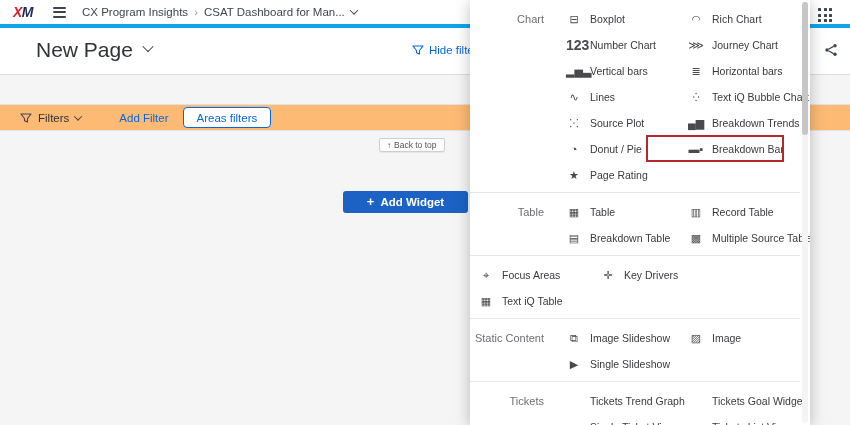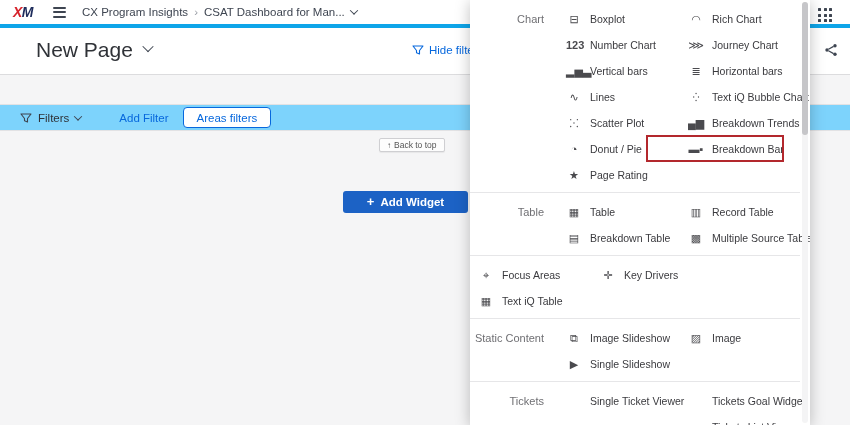--- a/index.html
+++ b/index.html
@@ -33,21 +33,21 @@
                 color: #2f3237; display: flex; align-items: center; gap: 11px; margin-left: 22px; }
   .title-chev { width: 8px; height: 8px; border-width: 1.6px; margin-top: -4px; cursor: pointer; }
   .hide-filters { position: absolute; left: 412px; top: 16px; display: flex; align-items: center;
                   gap: 5px; color: #0768DD; font-size: 11.5px; cursor: pointer; white-space: nowrap; }
   .share-btn { position: absolute; right: 12px; top: 15px; cursor: pointer; line-height: 0; }
 
   
   .content-bg { position: absolute; left: 0; top: 75px; width: 850px; height: 350px; background: #f5f5f6; }
   .org-link { position: absolute; left: 14px; top: 87px; font-size: 11.5px; color: #0768DD;
               cursor: pointer; z-index: 1; }
-  .filter-toolbar { position: absolute; left: 0; top: 104px; width: 850px; height: 27px; background: #7dd3fc;
+  .filter-toolbar { position: absolute; left: 0; top: 104px; width: 850px; height: 27px; background: #fdba74;
                     border-top: 1px solid #e2e2e4; border-bottom: 1px solid #e2e2e4;
                     display: flex; align-items: center; z-index: 1; }
   .filters-toggle { margin-left: 20px; display: flex; align-items: center; gap: 6px;
                     font-size: 11.5px; color: #2f3237; cursor: pointer; }
   .funnel { color: #3E4551; line-height: 0; }
   .hide-filters .funnel { color: #0768DD; }
   .add-filter { margin-left: 38px; font-size: 11.5px; color: #0768DD; cursor: pointer; }
   .apply-btn { margin-left: 14px; height: 21px; padding: 0 13px; background: #fff;
                border: 1px solid #0768DD; border-radius: 4px; color: #0768DD; font-size: 11.5px;
                cursor: pointer; font-family: inherit; }
@@ -67,21 +67,21 @@
                  box-shadow: 0 2px 14px rgba(0,0,0,0.25); z-index: 5; overflow: hidden; }
   #menu-sections { position: absolute; left: 0; top: 0; right: 10px; }
   .menu-section { display: flex; padding: 6px 0 4px 0; border-bottom: 1px solid #e6e6e8; }
   .section-label { width: 88px; padding-right: 14px; padding-top: 7px; text-align: right;
                    font-size: 11px; color: #6f6f73; flex: none; }
   .section-items { flex: 1; display: flex; }
   .menu-col { width: 122px; flex: none; }
   .menu-item { height: 26px; display: flex; align-items: center; padding-left: 8px; gap: 8px;
                position: relative; cursor: pointer; }
   .w-icon { width: 16px; flex: none; text-align: center; font-size: 11px; color: #4a4a4e; line-height: 1; }
-  .w-icon.text-icon { font-size: 11px; font-weight: 700; letter-spacing: 0; }
+  .w-icon.text-icon { font-size: 14px; font-weight: 700; letter-spacing: 0; }
   .w-label { font-size: 10.5px; color: #3a3a3e; white-space: nowrap; }
   .annotation-box { position: absolute; left: -34px; top: -1px; width: 138px; height: 27px;
                     border: 2px solid #B3282D; pointer-events: none; }
   .menu-scrollbar { position: absolute; right: 2px; top: 2px; width: 6px; height: 421px;
                     background: #f4f4f5; border-radius: 3px; cursor: pointer; }
   .menu-scrollbar .thumb { width: 6px; height: 133px; background: #c6c6c9; border-radius: 3px; }
 </style>
 </head>
 <body>
 
@@ -182,21 +182,21 @@
               <div class="menu-item">
                 <span class="w-icon">▂▅▃</span>
                 <span class="w-label">Vertical bars</span>
               </div>
               <div class="menu-item">
                 <span class="w-icon">∿</span>
                 <span class="w-label">Lines</span>
               </div>
               <div class="menu-item">
                 <span class="w-icon">⁙</span>
-                <span class="w-label">Scatter Plot</span>
+                <span class="w-label">Source Plot</span>
               </div>
               <div class="menu-item">
                 <span class="w-icon">◔</span>
                 <span class="w-label">Donut / Pie</span>
               </div>
               <div class="menu-item">
                 <span class="w-icon">★</span>
                 <span class="w-label">Page Rating</span>
               </div>
             </div>
@@ -294,20 +294,24 @@
               </div>
             </div>
           </div>
         </div>
         <div class="menu-section">
           <div class="section-label">Tickets</div>
           <div class="section-items">
             <div class="menu-col">
               <div class="menu-item">
                 <span class="w-icon"></span>
+                <span class="w-label">Tickets Trend Graph</span>
+              </div>
+              <div class="menu-item">
+                <span class="w-icon"></span>
                 <span class="w-label">Single Ticket Viewer</span>
               </div>
             </div>
             <div class="menu-col">
               <div class="menu-item">
                 <span class="w-icon"></span>
                 <span class="w-label">Tickets Goal Widget</span>
               </div>
               <div class="menu-item">
                 <span class="w-icon"></span>

